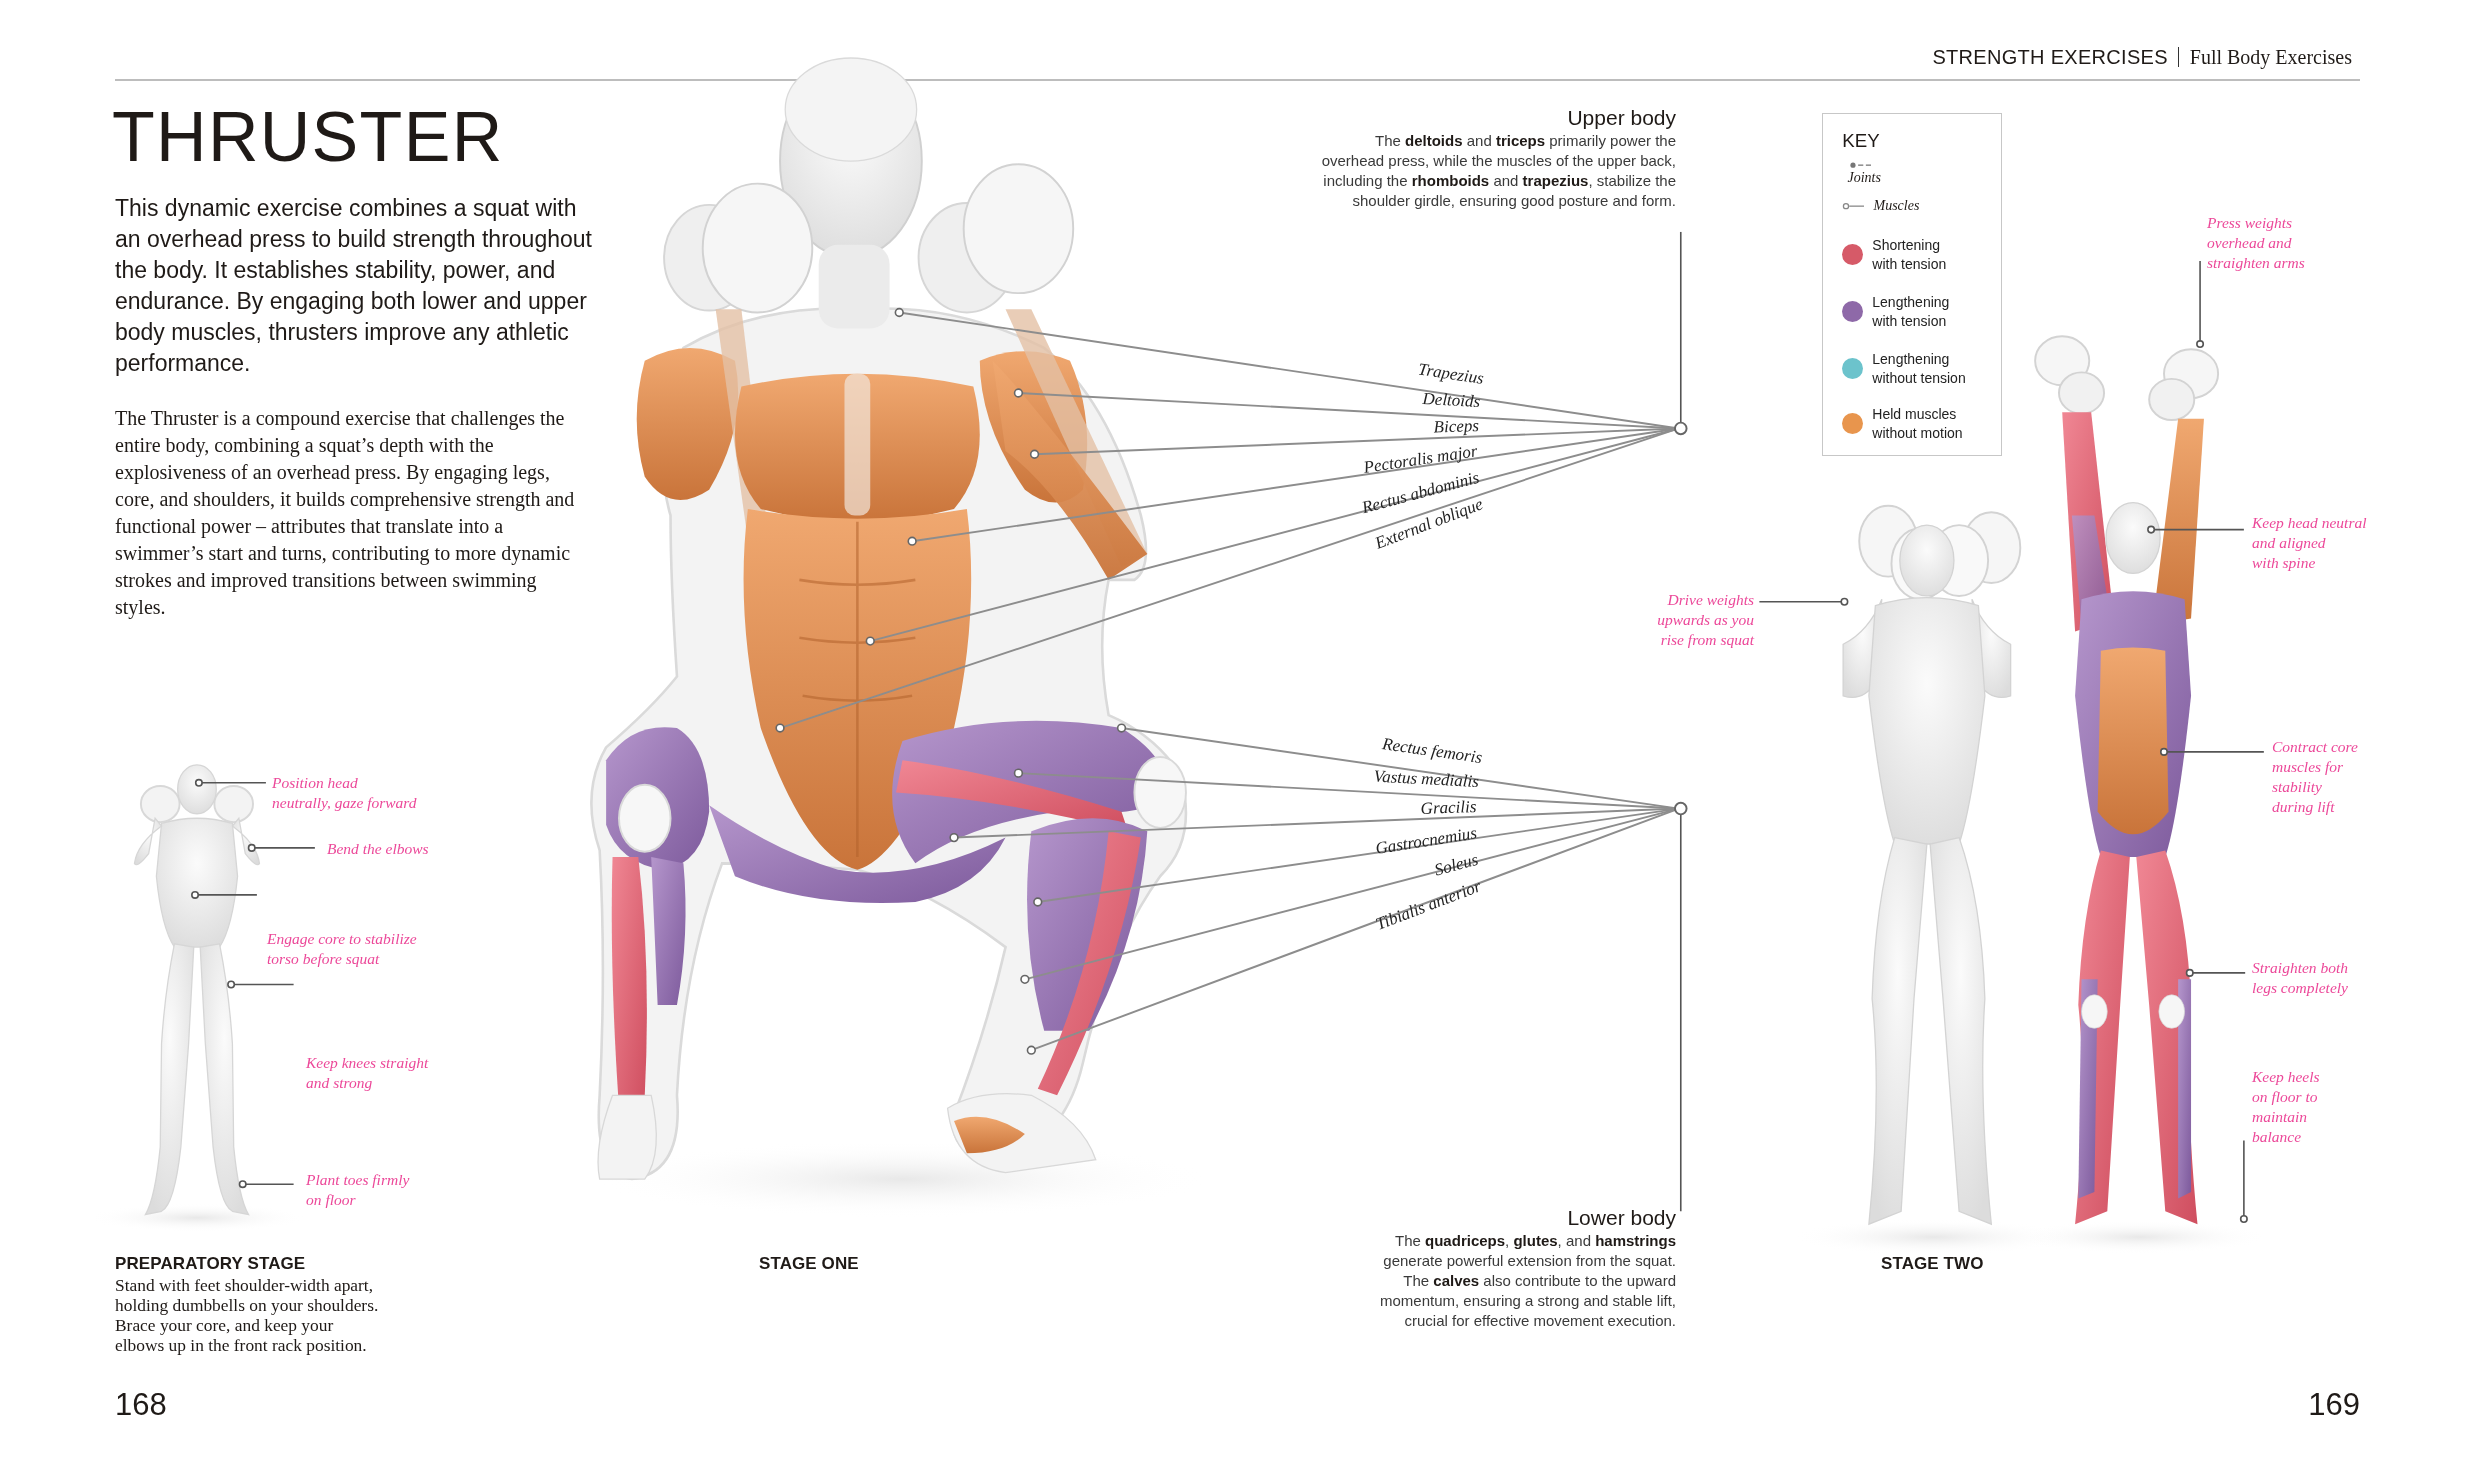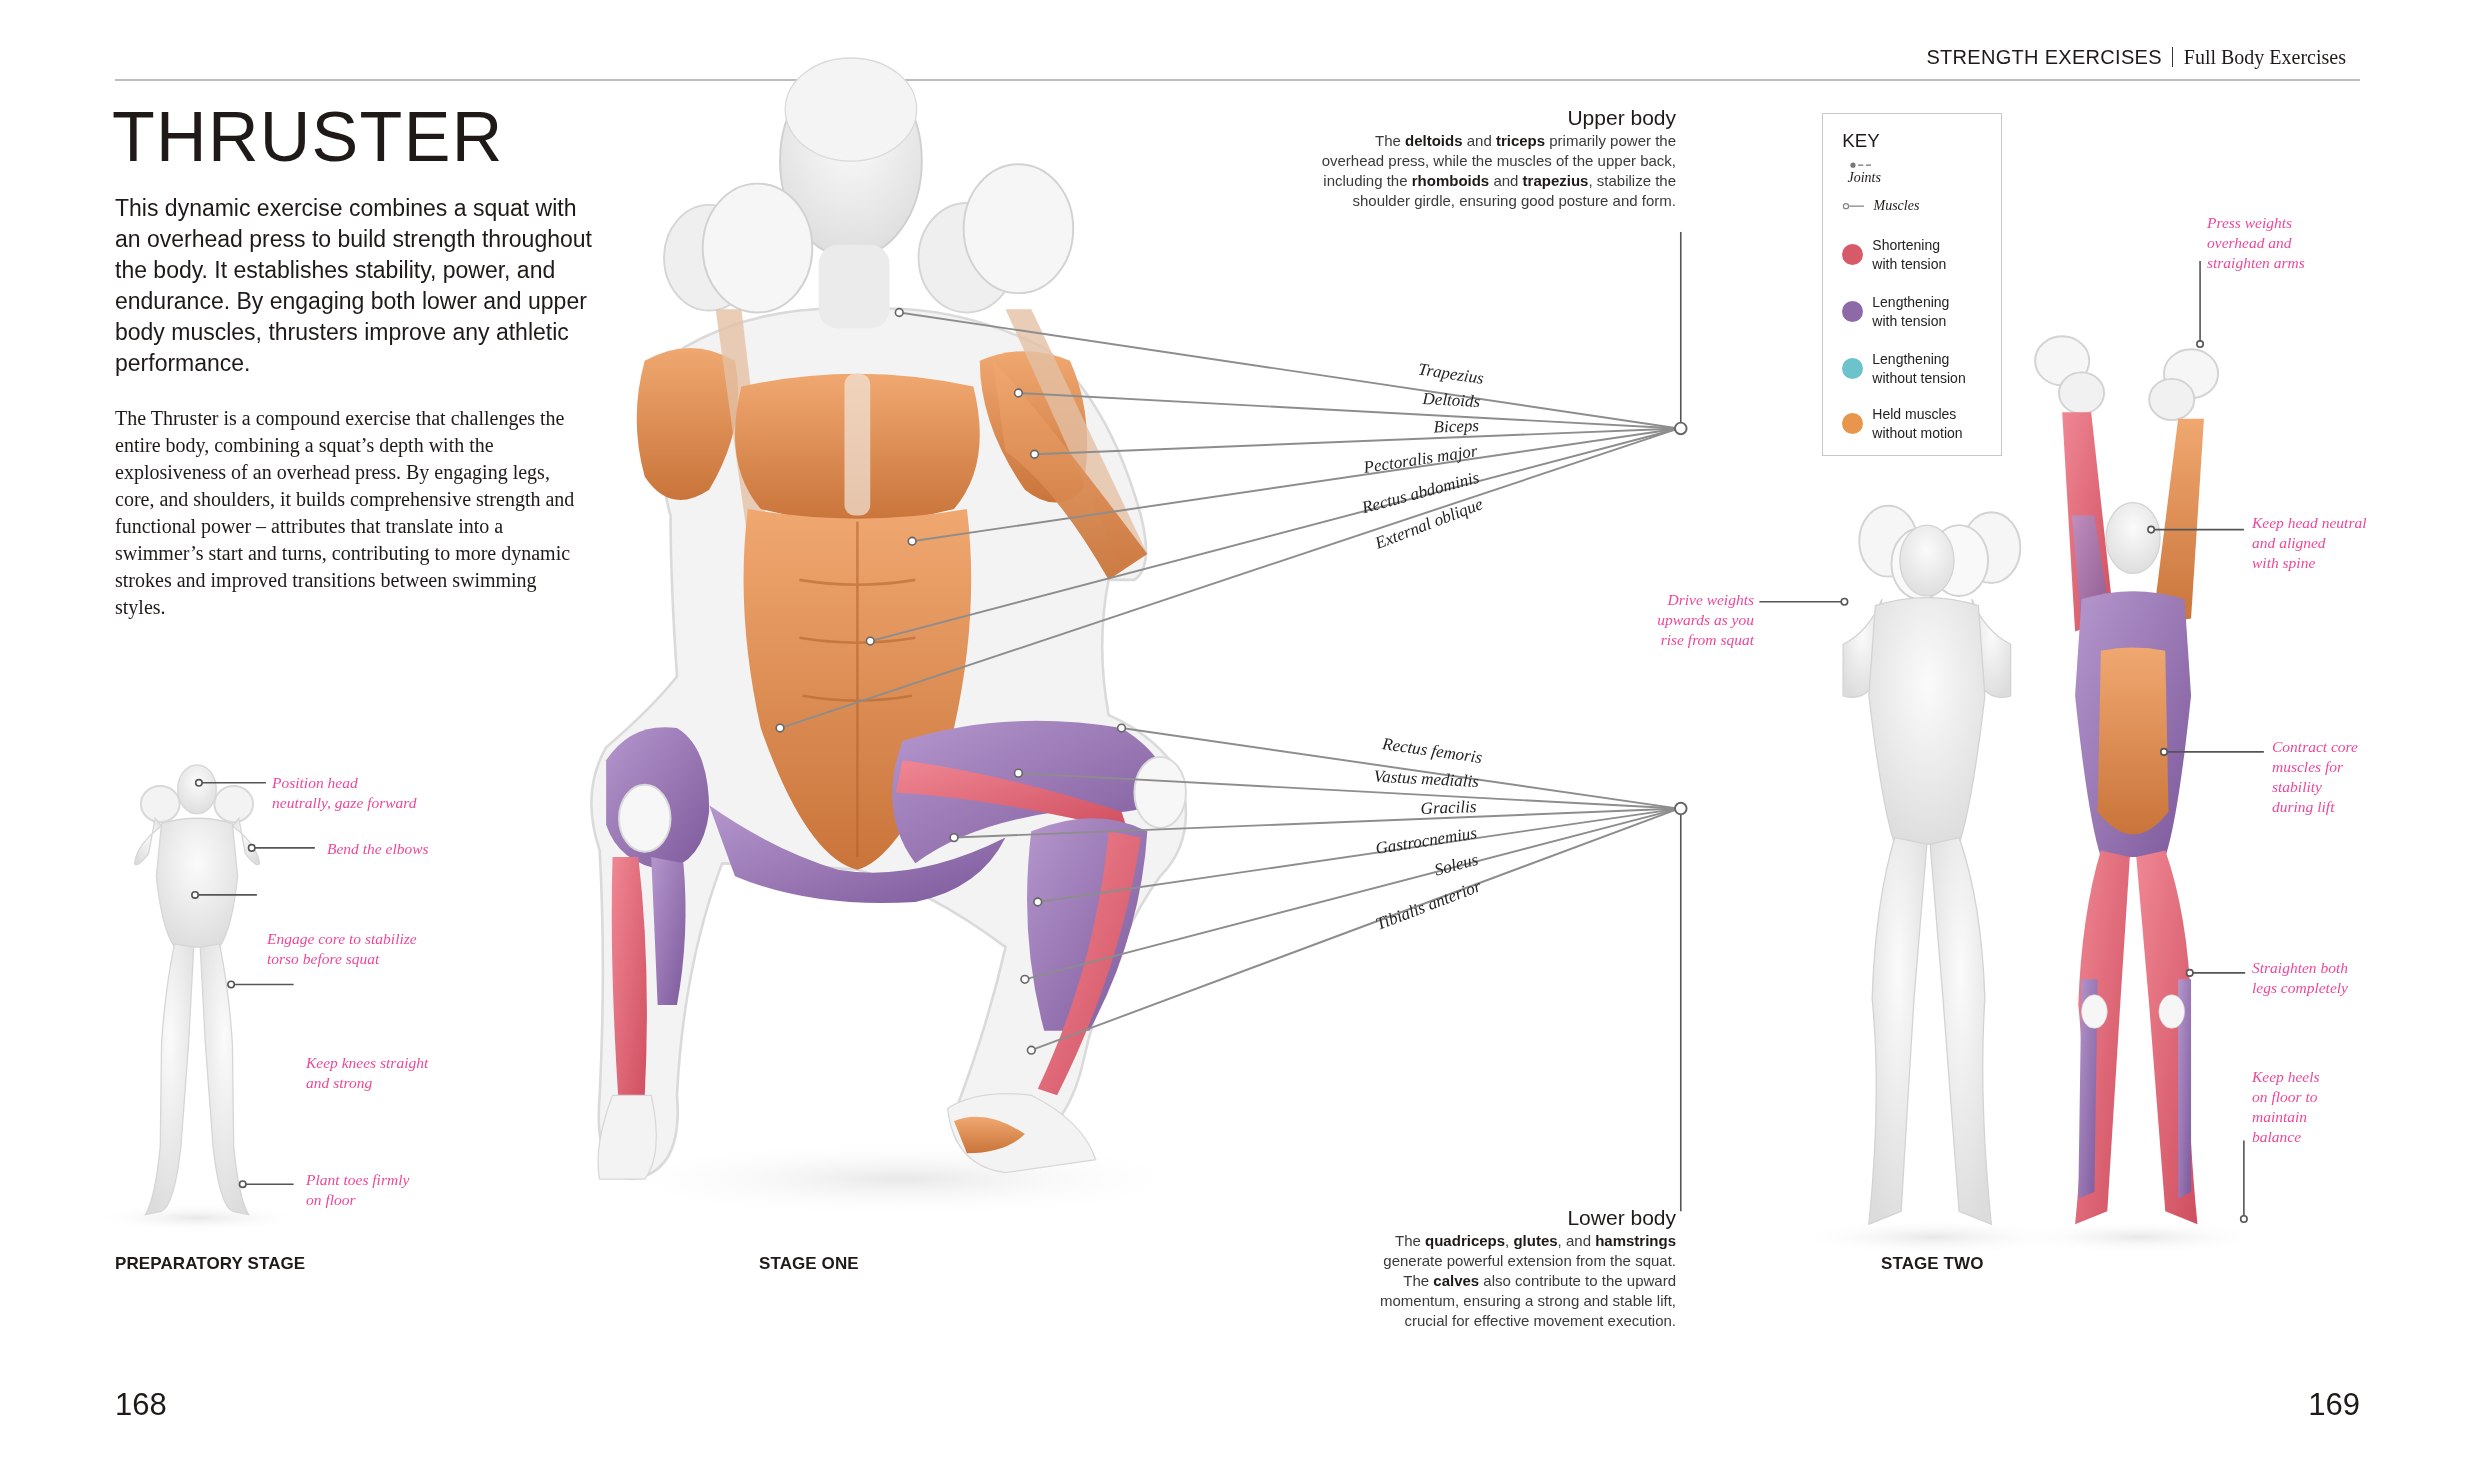--- a/index.html
+++ b/index.html
@@ -1,20 +1,20 @@
 <!DOCTYPE html>
 <html style="font-size:10.3px"><head>
 <meta charset="utf-8">
 <style>
   html,body{margin:0;padding:0;background:#fff;}
   body{width:2475px;height:1478px;position:relative;overflow:hidden;color:#1f1a17;}
   .abs{position:absolute;}
 
   .header-rule{left:115px;top:79px;width:2245px;height:1.9px;background:#bdbdbd;}
-  .running-head{right:129px;top:46px;font-size:20px;white-space:nowrap;}
+  .running-head{right:123px;top:46px;font-size:20px;white-space:nowrap;}
   .running-head .sect{font-family:"Liberation Sans",sans-serif;letter-spacing:0.3px;}
   .running-head .sep{display:inline-block;width:1.3px;height:19.3px;background:#333;margin:0 10.3px;vertical-align:-2.6px;}
   .running-head .sub{font-family:"Liberation Serif",serif;font-size:20px;}
 
   .title{left:112px;top:97px;font-size:70px;letter-spacing:1.3px;font-weight:400;font-family:"Liberation Sans",sans-serif;}
   .intro{left:115px;top:193px;width:477px;font-size:23px;line-height:31px;font-family:"Liberation Sans",sans-serif;}
   .body-p{left:115px;top:405px;width:477px;font-size:20px;line-height:27px;font-family:"Liberation Serif",serif;}
 
   .stage{font-size:17.4px;line-height:20px;font-family:"Liberation Serif",serif;}
   .stage h3{margin:0 0 1.3px 0;font-family:"Liberation Sans",sans-serif;font-weight:700;font-size:17px;letter-spacing:0.1px;}
@@ -323,20 +323,21 @@
 
 <div class="abs callout" style="right:721px;top:590px;text-align:right;"><span>Drive weights</span><br><span>upwards as you</span><br><span>rise from squat</span></div>
 <div class="abs callout" style="left:2207px;top:213px;"><span>Press weights</span><br><span>overhead and</span><br><span>straighten arms</span></div>
 <div class="abs callout" style="left:2252px;top:513px;"><span>Keep head neutral</span><br><span>and aligned</span><br><span>with spine</span></div>
 <div class="abs callout" style="left:2272px;top:737px;"><span>Contract core</span><br><span>muscles for</span><br><span>stability</span><br><span>during lift</span></div>
 <div class="abs callout" style="left:2252px;top:958px;"><span>Straighten both</span><br><span>legs completely</span></div>
 <div class="abs callout" style="left:2252px;top:1067px;"><span>Keep heels</span><br><span>on floor to</span><br><span>maintain</span><br><span>balance</span></div>
 
 <div class="abs stage" style="left:115px;top:1254px;width:271px;">
   <h3>PREPARATORY STAGE</h3>
+  <div>Stand with feet shoulder-width apart, holding dumbbells on your shoulders. Brace your core, and keep your elbows up in the front rack position.</div>
 </div>
 <div class="abs stage" style="left:759px;top:1254px;width:348px;">
   <h3>STAGE ONE</h3>
 </div>
 <div class="abs stage" style="left:1881px;top:1254px;width:374px;">
   <h3>STAGE TWO</h3>
 </div>
 
 <div class="abs page-num" style="left:115px;top:1387px;">168</div>
 <div class="abs page-num" style="right:115px;top:1387px;">169</div>

